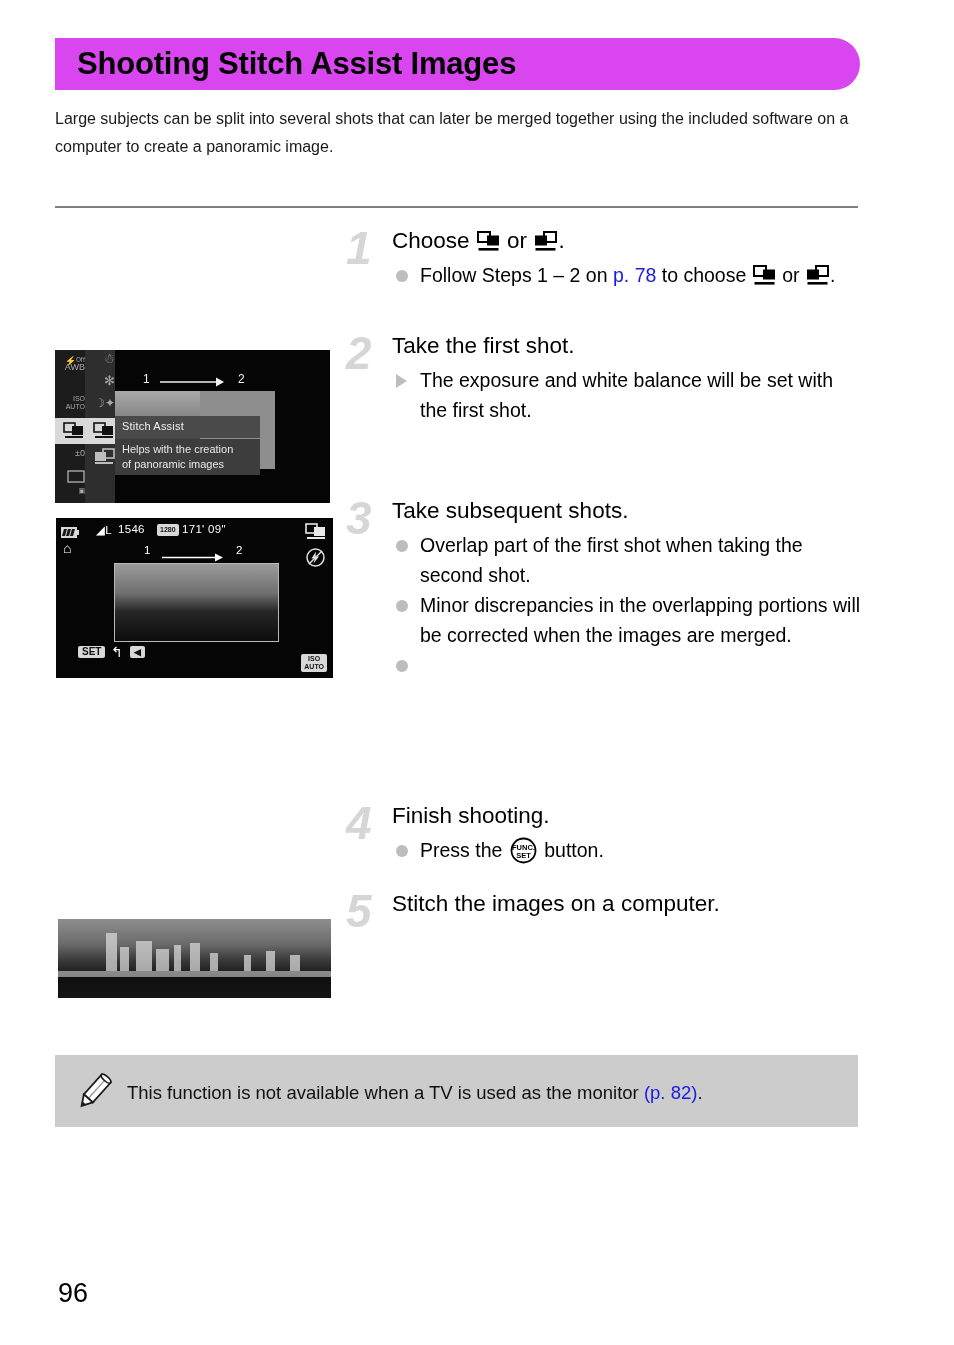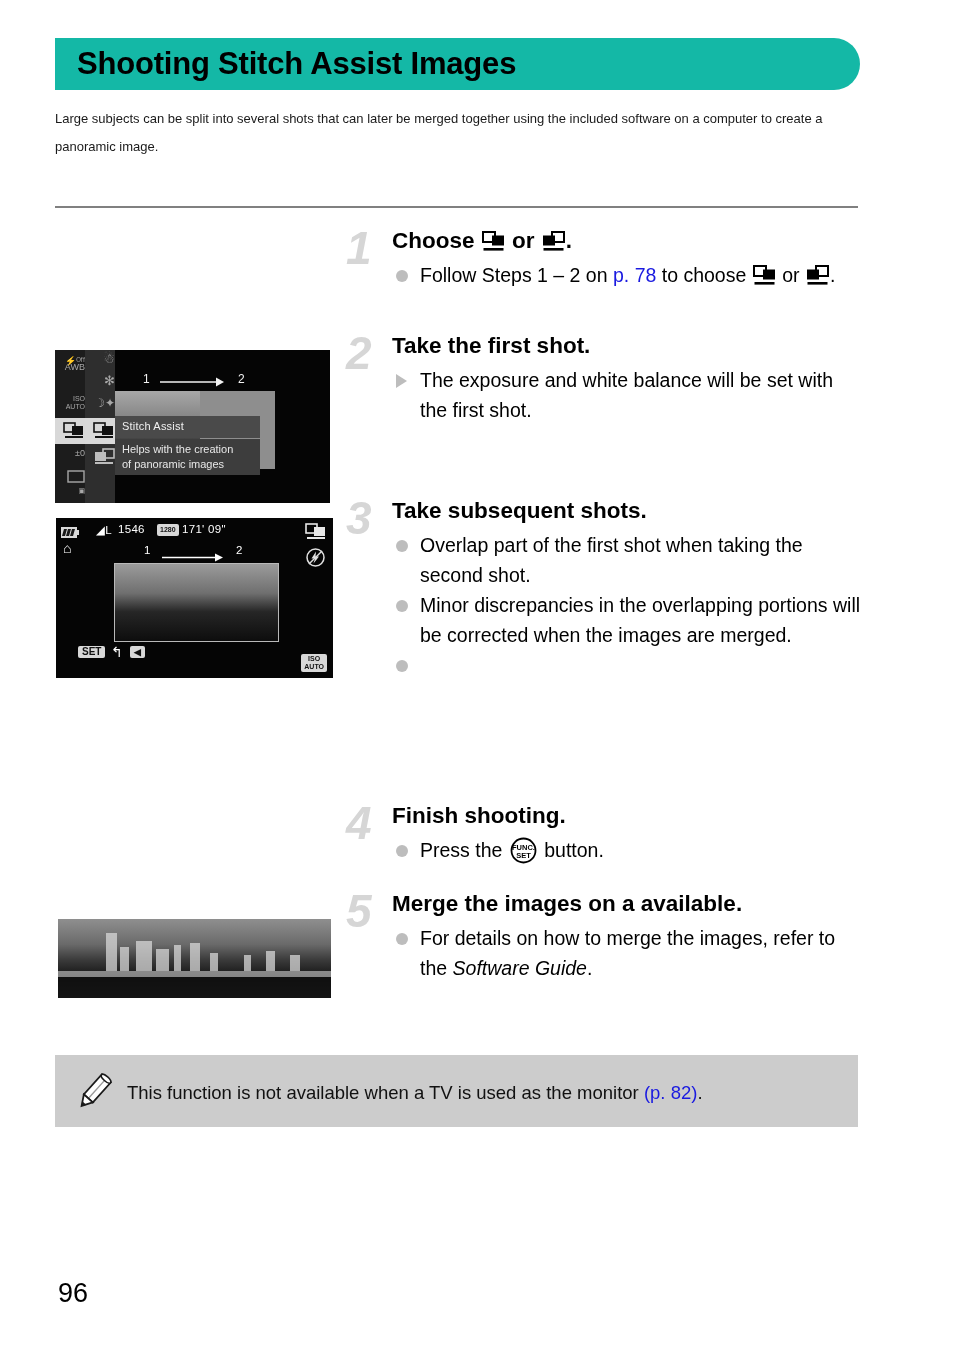--- a/index.html
+++ b/index.html
@@ -16,42 +16,42 @@
     overflow: hidden;
   }
 
   
   .page-header {
     position: absolute;
     left: 55px;
     top: 38px;
     width: 805px;
     height: 52px;
-    background: #14b8a6;
+    background: #d946ef;
     border-radius: 0 26px 26px 0;
   }
   .page-header .title {
     position: absolute;
     left: 22px;
     top: 50%;
     transform: translateY(-50%);
     font-size: 31px;
     font-weight: bold;
     letter-spacing: -0.2px;
     color: #000000;
     white-space: nowrap;
   }
 
   
   .intro {
     position: absolute;
     left: 55px;
     top: 105px;
     width: 800px;
-    font-size: 13px;
+    font-size: 16px;
     line-height: 28px;
     color: #1a1a1a;
   }
 
   .divider {
     position: absolute;
     left: 55px;
     top: 206px;
     width: 803px;
     height: 2px;
@@ -80,21 +80,21 @@
     font-style: italic;
     color: #d6d6d6;
     line-height: 0.96;
     user-select: none;
   }
   .step-body {
     margin-left: 46px;
   }
   .step-title {
     font-size: 22.5px;
-    font-weight: bold;
+    font-weight: normal;
     line-height: 30px;
     margin: 0 0 4px 0;
     white-space: nowrap;
   }
   .bullets {
     margin: 0;
     padding: 0;
     list-style: none;
   }
   .bullets li {
@@ -506,26 +506,21 @@
             </svg>
           </span><span> button.</span>
         </li>
       </ul>
     </div>
   </div>
 
   <div class="step" style="height:100px;">
     <div class="step-num">5</div>
     <div class="step-body">
-      <div class="step-title">Merge the images on a available.</div>
-      <ul class="bullets">
-        <li>
-          <span class="bullet-dot"></span><span>For details on how to merge the images, refer to the </span><span class="ital">Software Guide</span><span>.</span>
-        </li>
-      </ul>
+      <div class="step-title">Stitch the images on a computer.</div>
     </div>
   </div>
 
 </div>
 
 <div class="note">
   <div class="pencil">
     <svg width="44" height="44" viewBox="0 0 44 44">
       <g transform="rotate(42 22 22)">
         <rect x="16" y="5" width="12" height="27" fill="#ffffff" stroke="#1a1a1a" stroke-width="1.8"></rect>

